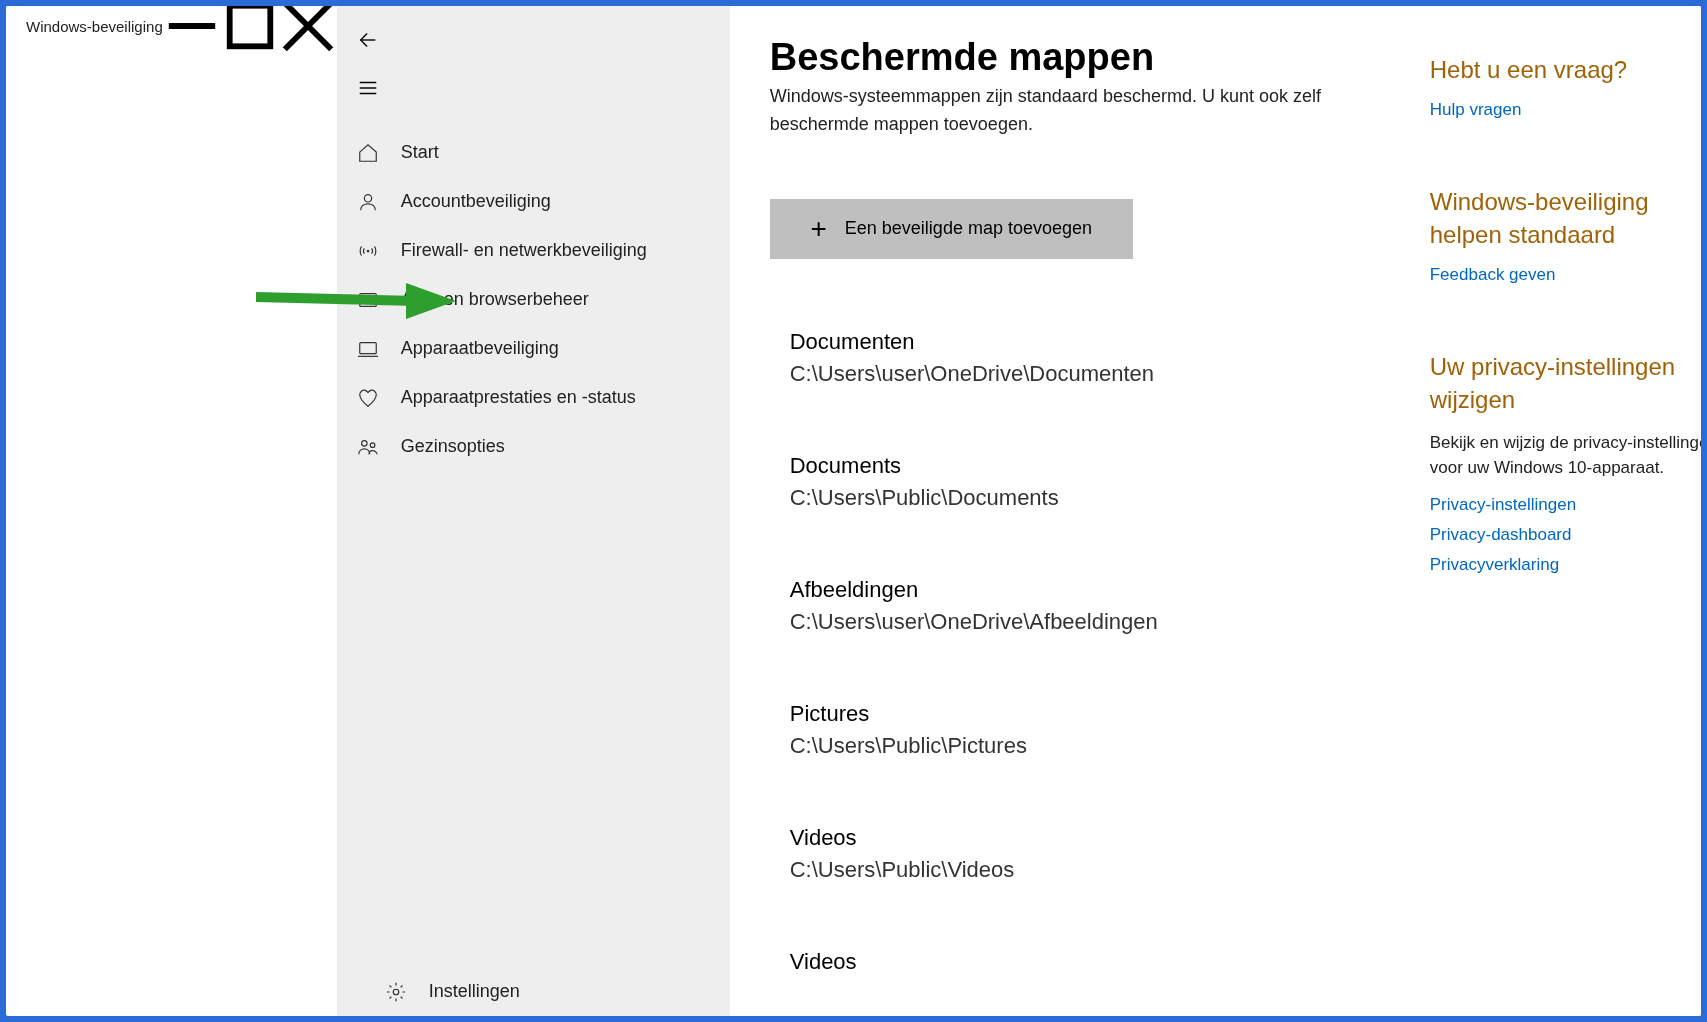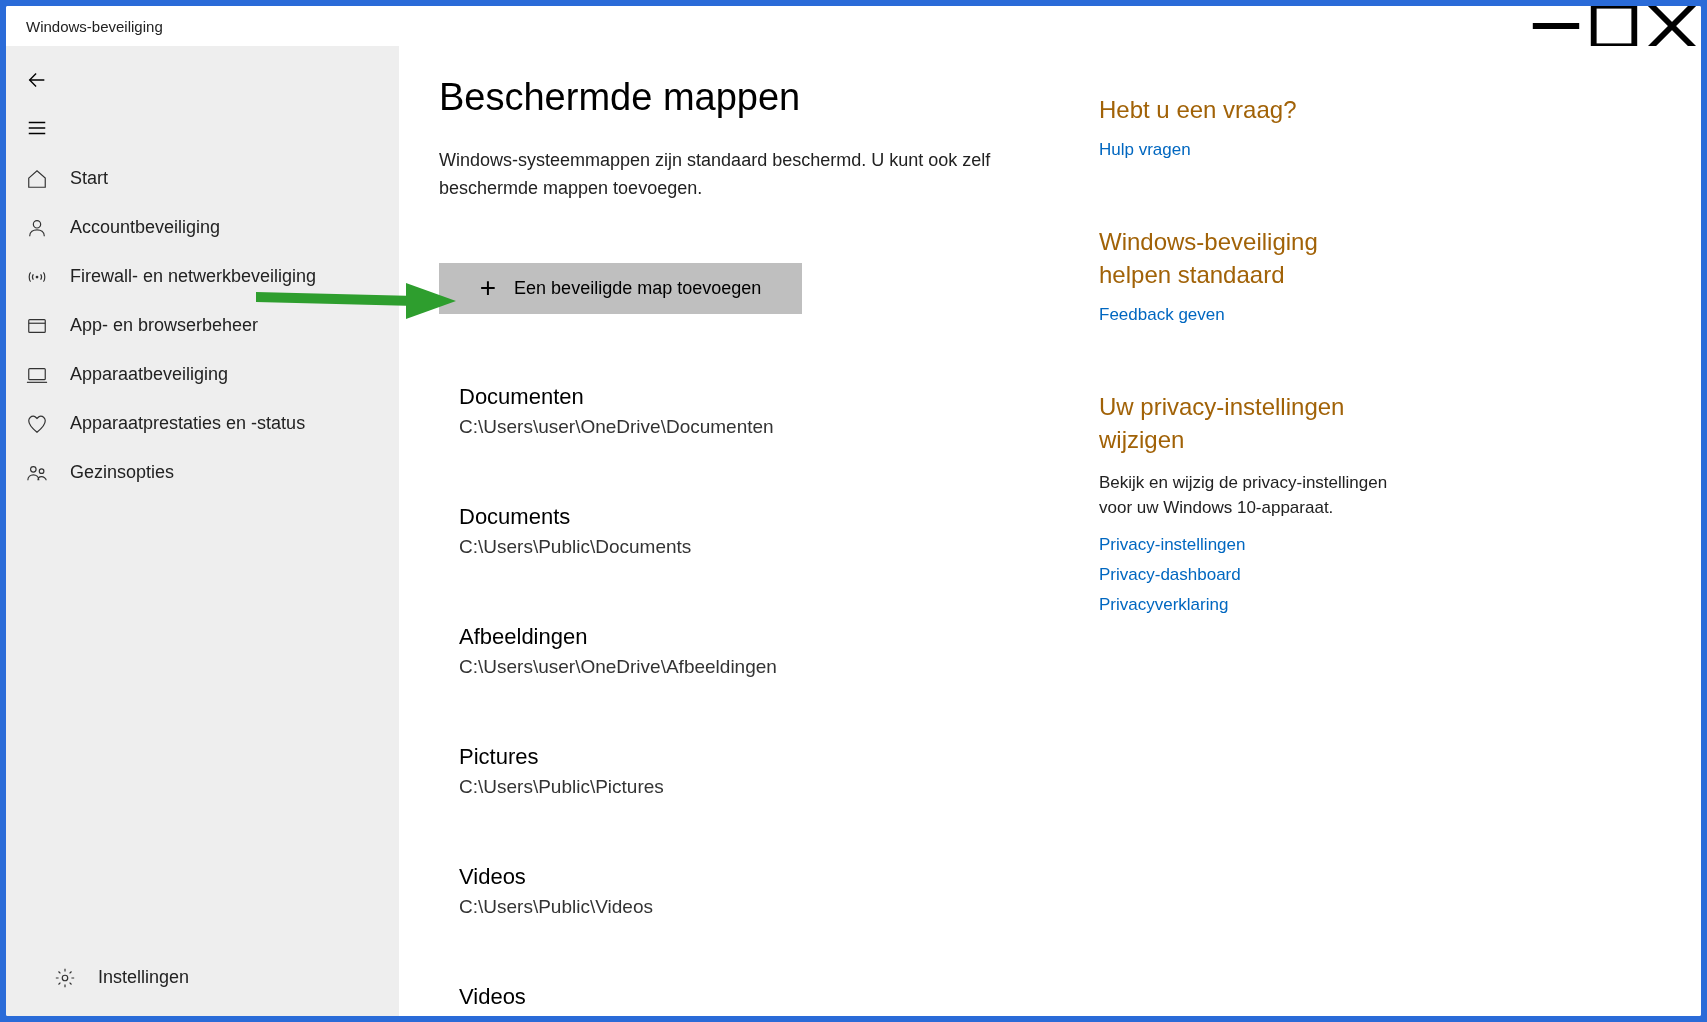--- a/index.html
+++ b/index.html
@@ -1,48 +1,48 @@
 <!DOCTYPE html>
 <html><head>
   <meta charset="utf-8">
   <style>
     * { margin:0; padding:0; box-sizing:border-box; font-family:"Segoe UI",Tahoma,Geneva,Verdana,sans-serif; }
     body { width:1707px; height:1022px; overflow:hidden; background:#2a6bd8; padding:6px; }
-    .window { width:100%; height:100%; background:#fff; display:flex; flex-direction:column; border-radius:2px; overflow:hidden; position:relative; }
+    .window { width:100%; height:100%; background:#fff; display:flex; flex-direction:row; border-radius:2px; overflow:hidden; position:relative; }
 
     
     .titlebar { height:40px; display:flex; align-items:center; justify-content:space-between; padding:0 0 0 20px; background:#fff; font-size:15px; color:#222; }
     .title-controls { display:flex; height:100%; }
     .title-btn { width:58px; height:40px; display:flex; align-items:center; justify-content:center; font-size:14px; cursor:default; }
 
     
     .body { flex:1; display:flex; overflow:hidden; }
 
     
     .sidebar { width:393px; background:#eeeeee; display:flex; flex-direction:column; padding-top:10px; position:relative; }
     .sidebar-top-btn { width:62px; height:48px; display:flex; align-items:center; justify-content:center; cursor:default; }
     .sidebar-top-btn svg { width:22px; height:22px; }
     .nav-group { margin-top:16px; display:flex; flex-direction:column; }
-    .nav-item { height:49px; display:flex; padding-left:20px; gap:22px; font-size:18px; color:#222; cursor:default; position:relative; }
+    .nav-item { height:49px; display:flex; align-items:center; padding-left:20px; gap:22px; font-size:18px; color:#222; cursor:default; position:relative; }
     .nav-item.active::before { content:""; position:absolute; left:0; top:6px; bottom:6px; width:5px; background:#005fb8; }
     .nav-icon { width:22px; height:22px; display:flex; align-items:center; justify-content:center; flex-shrink:0; }
     .nav-icon svg { width:22px; height:22px; stroke:#333; fill:none; stroke-width:1.3; }
     .sidebar-bottom { margin-top:auto;padding-left:28px; }
 
     
     .content { flex:1; background:#fff; display:flex; padding:30px 40px 0 40px; overflow:auto; gap:60px; }
     .main-col { flex:0 0 600px; display:flex; flex-direction:column; }
-    .page-title { font-size:38px; font-weight:400; color:#000; margin-bottom:28px; }
+    .page-title { font-size:38px; font-weight:700; color:#000; margin-bottom:4px; }
     .page-desc { font-size:18px; color:#222; line-height:1.55; margin-bottom:60px; }
     .add-btn { width:363px; height:60px; background:#bfbfbf; display:flex; align-items:center; justify-content:center; gap:18px; font-size:18px; color:#000; cursor:default; border:none; }
     .add-btn-plus { font-size:28px; font-weight:300; line-height:1; }
     .folder-list { margin-top:70px; display:flex; flex-direction:column; gap:66px; padding-left:20px; }
     .folder-item {}
     .folder-name { font-size:22px; color:#000; margin-bottom:6px; }
-    .folder-path { font-size:19px; color:#333; }
+    .folder-path { font-size:22px; color:#333; }
 
     
     .aside-col { flex:0 0 290px; display:flex; flex-direction:column; gap:56px; padding-top:18px; }
     .aside-block {}
     .aside-title { font-size:24px; color:#a16207; margin-bottom:14px; line-height:1.35; }
     .aside-text { font-size:17px; color:#222; line-height:1.5; margin-bottom:14px; }
     .link { color:#0067c0; font-size:17px; display:block; margin-bottom:10px; cursor:default; }
 
     
     .arrow-annot { position:absolute; left:250px; top:275px; width:200px; height:40px; pointer-events:none; }

